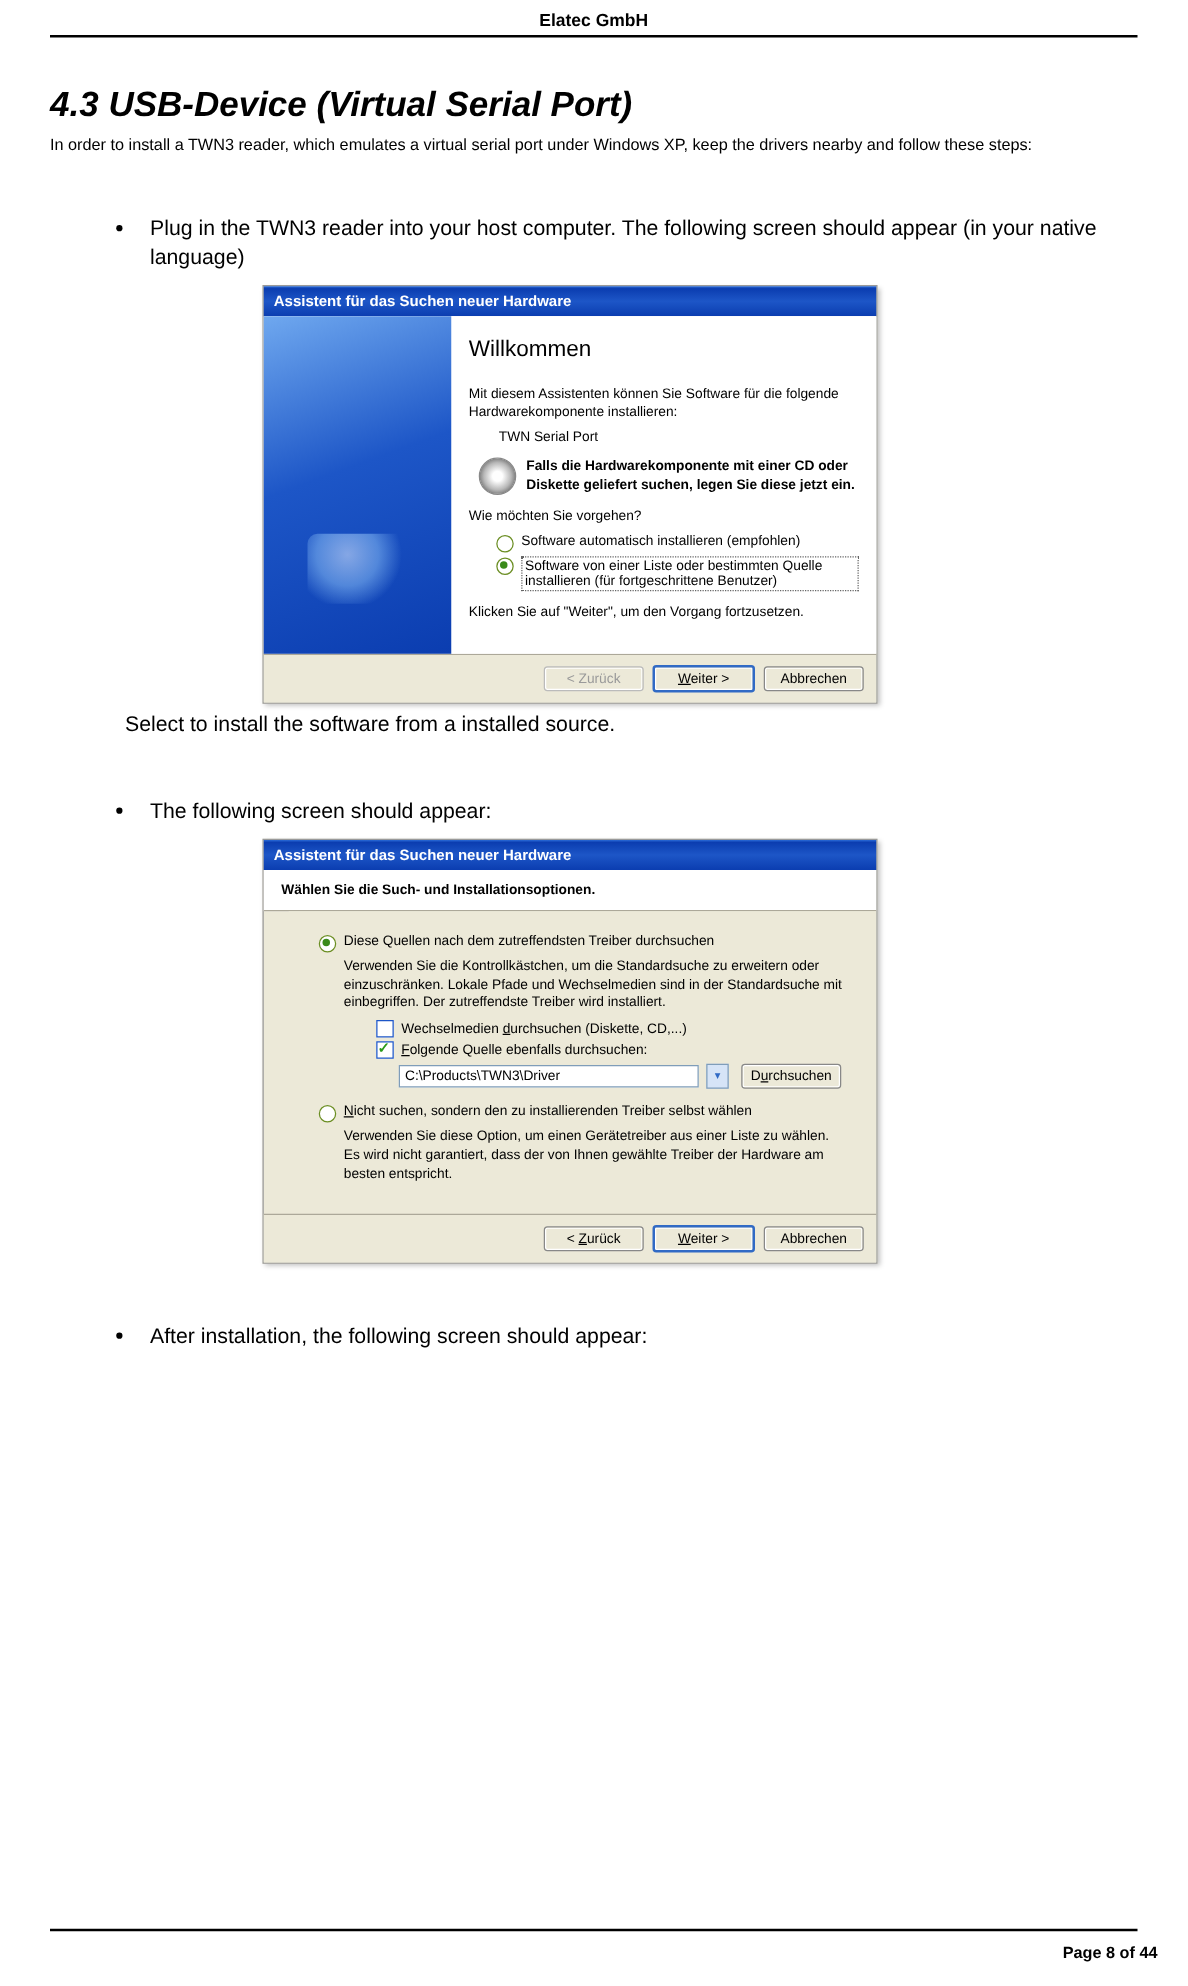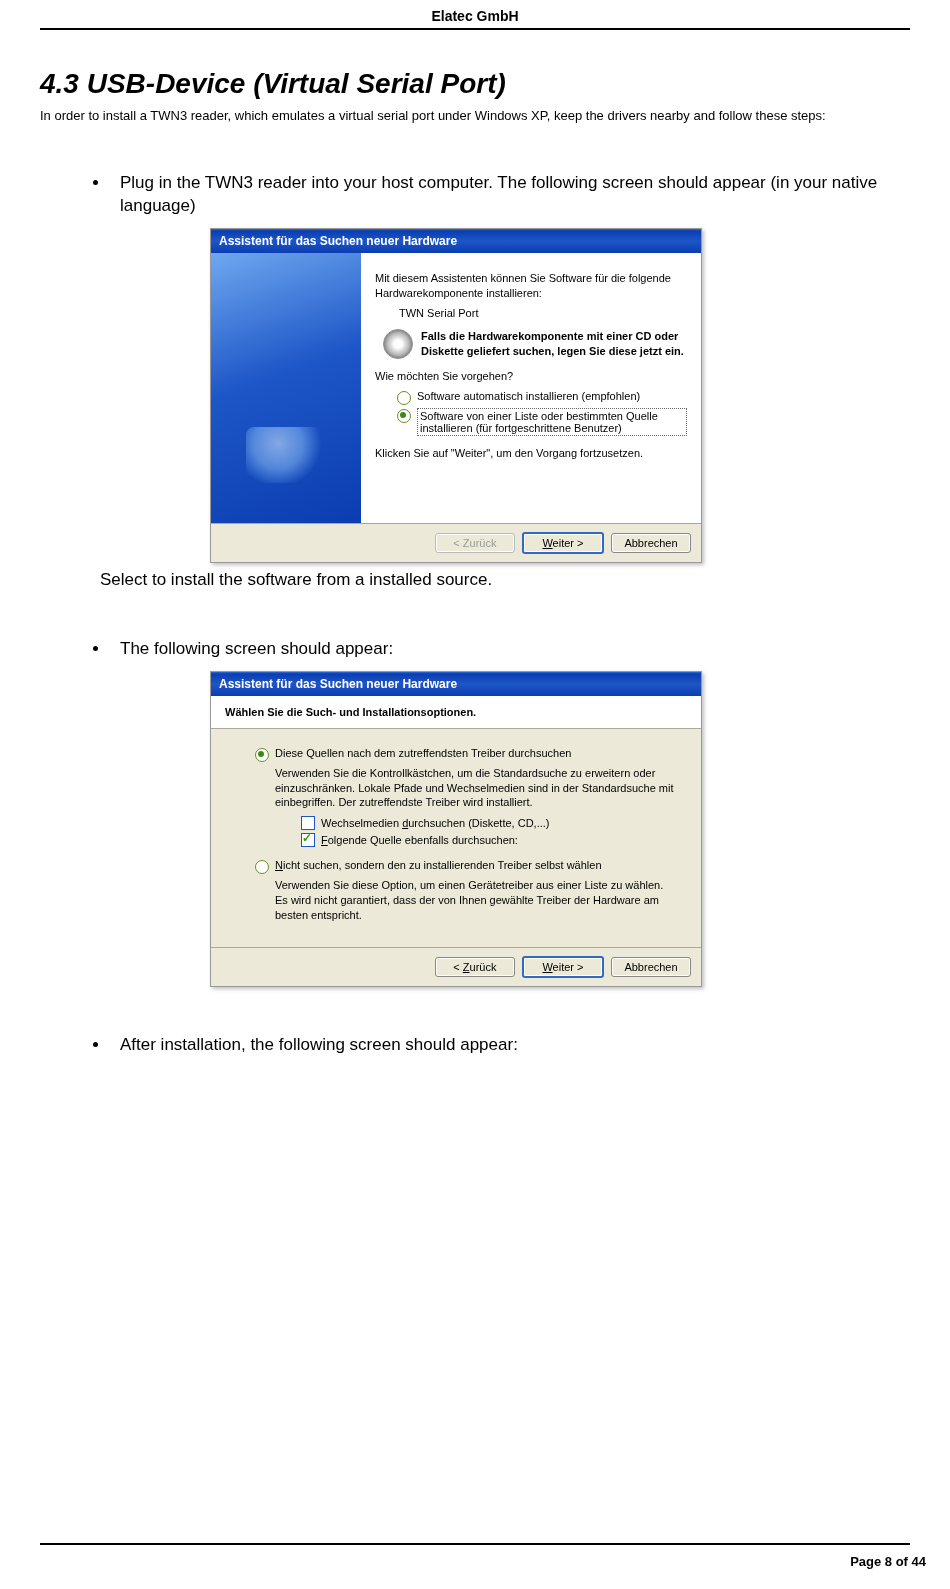--- a/index.html
+++ b/index.html
@@ -291,20 +291,21 @@
 
     <ul class="steps">
       <li>Plug in the TWN3 reader into your host computer. The following screen should appear (in your native language)</li>
     </ul>
 
     <div class="wizard-shot">
       <div class="wizard-titlebar">Assistent für das Suchen neuer Hardware</div>
       <div class="wizard-body-1">
         <div class="wizard-side"></div>
         <div class="wizard-main">
+          <div class="wizard-h1">Willkommen</div>
           <div class="wizard-p">Mit diesem Assistenten können Sie Software für die folgende Hardwarekomponente installieren:</div>
           <div class="wizard-p wizard-indent">TWN Serial Port</div>
           <div class="cd-row">
             <div class="cd-icon"></div>
             <div class="wizard-bold" style="font-size:11px;line-height:1.3;">Falls die Hardwarekomponente mit einer CD oder Diskette geliefert suchen, legen Sie diese jetzt ein.</div>
           </div>
           <div class="wizard-p">Wie möchten Sie vorgehen?</div>
           <div class="radio-row">
             <div class="radio-dot"></div>
             <div class="radio-label">Software automatisch installieren (empfohlen)</div>
@@ -343,20 +344,25 @@
         <div class="opt-sub">Verwenden Sie die Kontrollkästchen, um die Standardsuche zu erweitern oder einzuschränken. Lokale Pfade und Wechselmedien sind in der Standardsuche mit einbegriffen. Der zutreffendste Treiber wird installiert.</div>
 
         <div class="check-row">
           <div class="check-box"></div>
           <div>Wechselmedien <u class="hk">d</u>urchsuchen (Diskette, CD,...)</div>
         </div>
         <div class="check-row">
           <div class="check-box checked"></div>
           <div><u class="hk">F</u>olgende Quelle ebenfalls durchsuchen:</div>
         </div>
+        <div class="path-row">
+          <input class="path-input" value="C:\Products\TWN3\Driver" style="">
+          <div class="path-dd">▾</div>
+          <span class="wiz-btn" style="width:78px;">D<u class="hk">u</u>rchsuchen</span>
+        </div>
 
         <div class="opt-radio-row" style="margin-top:12px;">
           <div class="radio-dot"></div>
           <div><u class="hk">N</u>icht suchen, sondern den zu installierenden Treiber selbst wählen</div>
         </div>
         <div class="opt-sub">Verwenden Sie diese Option, um einen Gerätetreiber aus einer Liste zu wählen. Es wird nicht garantiert, dass der von Ihnen gewählte Treiber der Hardware am besten entspricht.</div>
 
       </div>
       <div class="wizard-footer">
         <span class="wiz-btn">&lt; <u class="hk">Z</u>urück</span>

